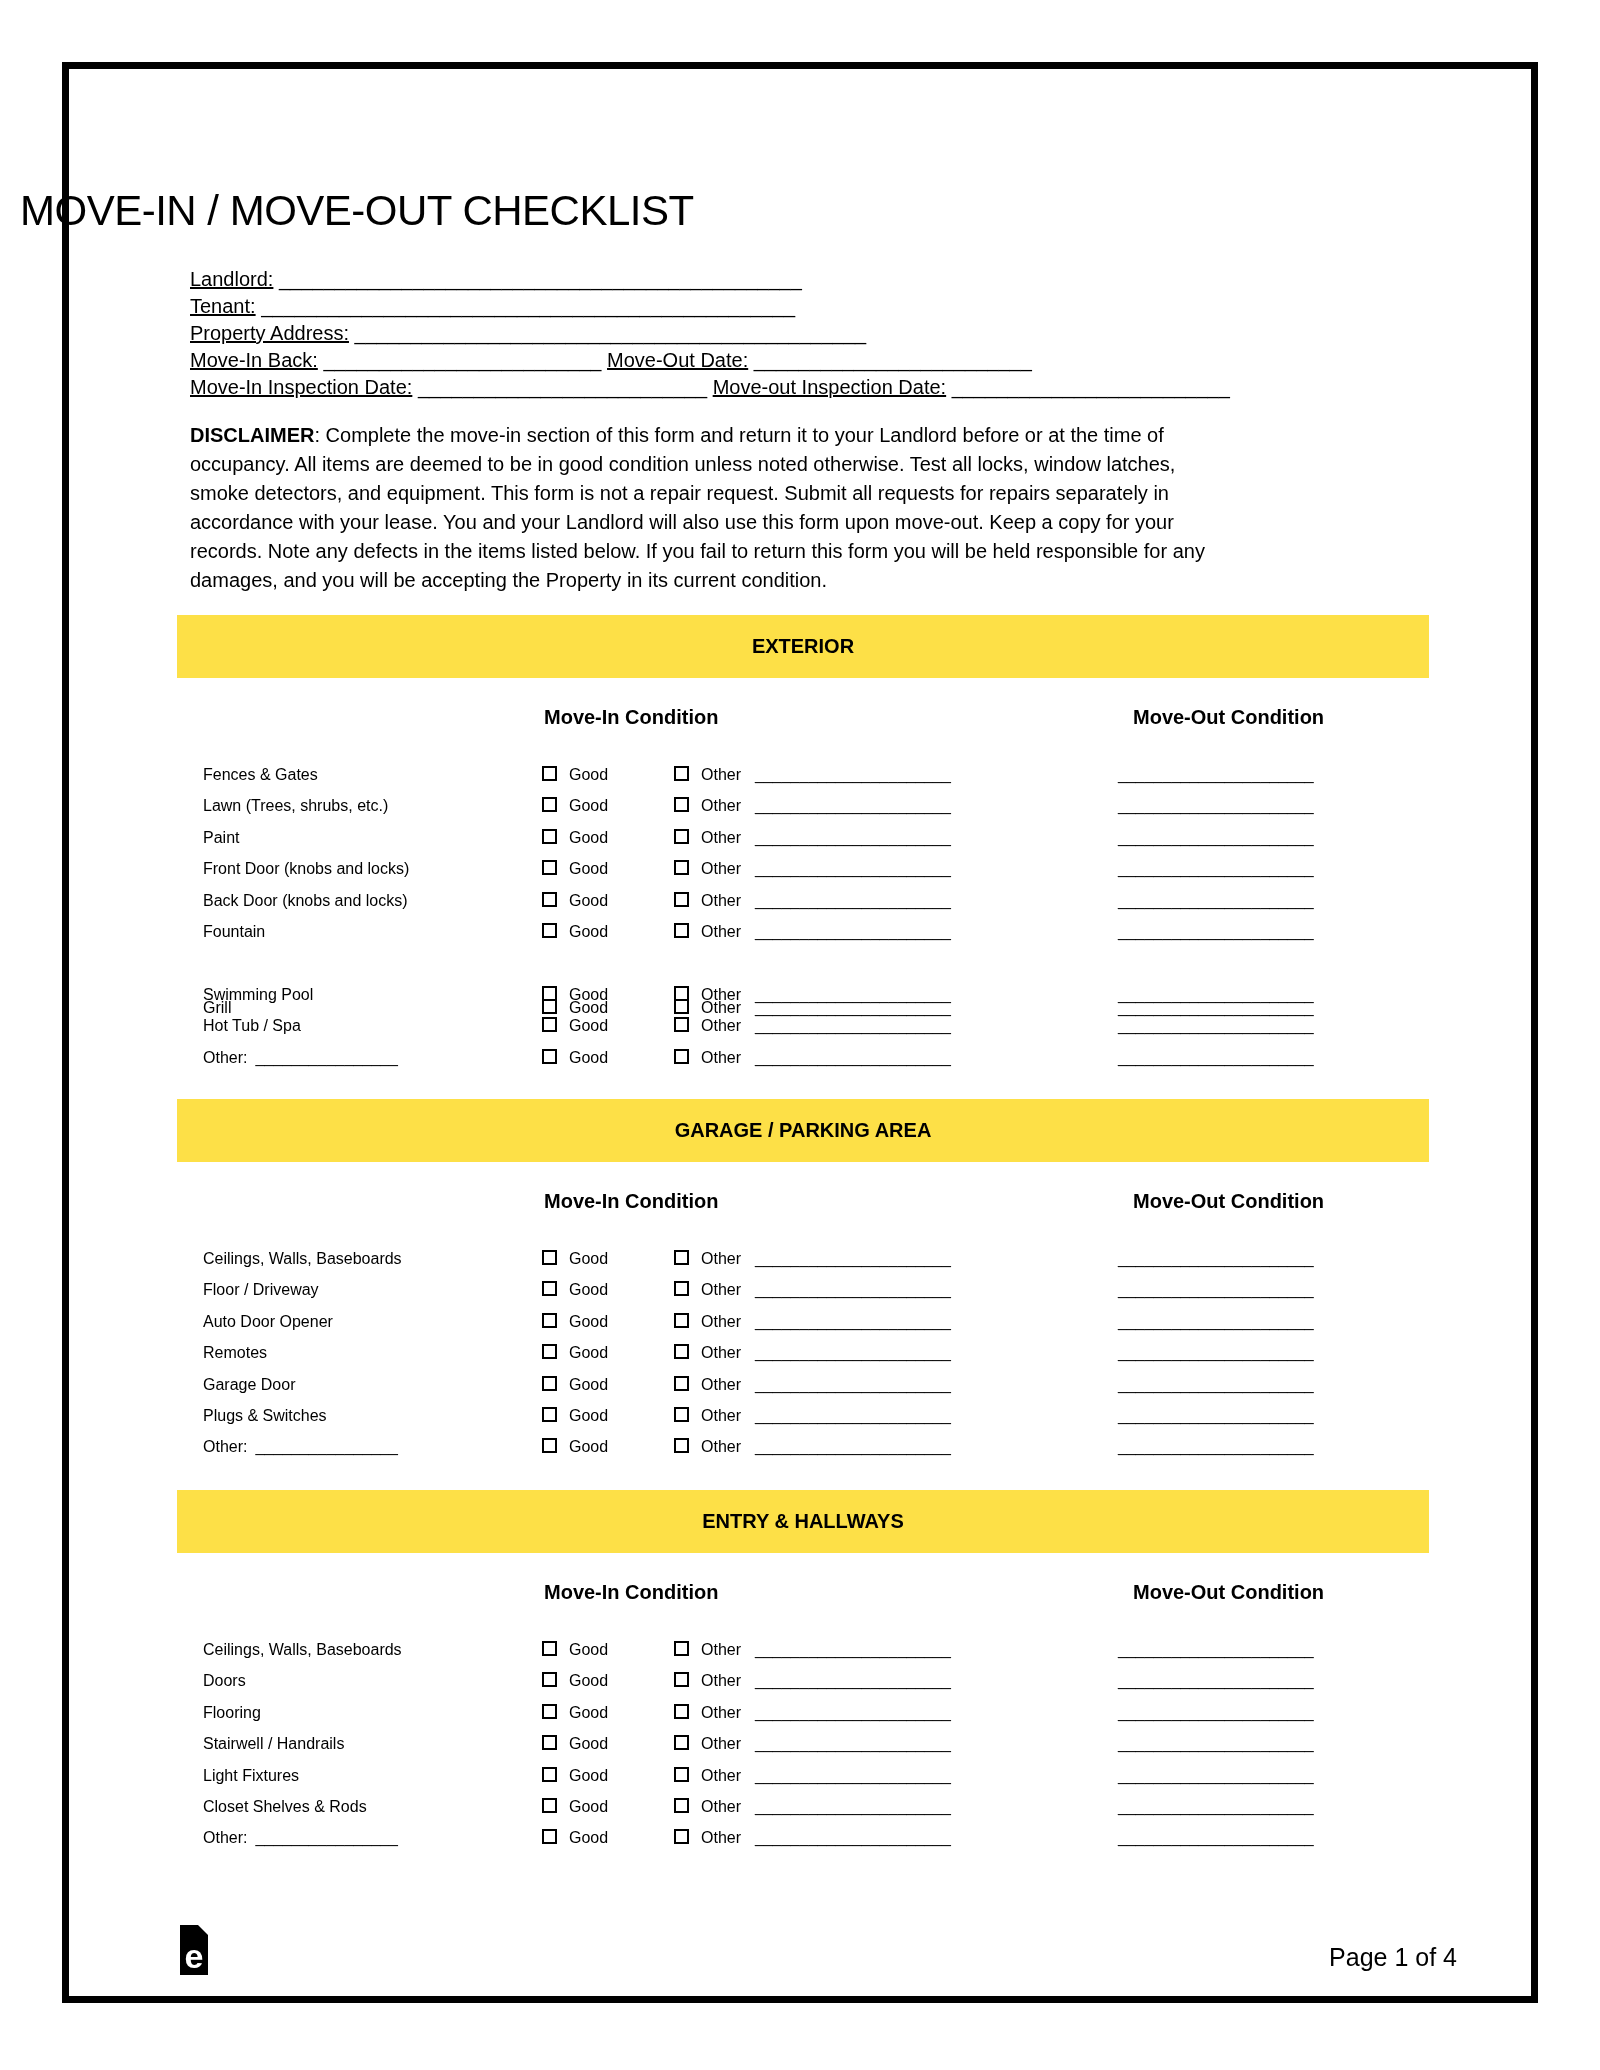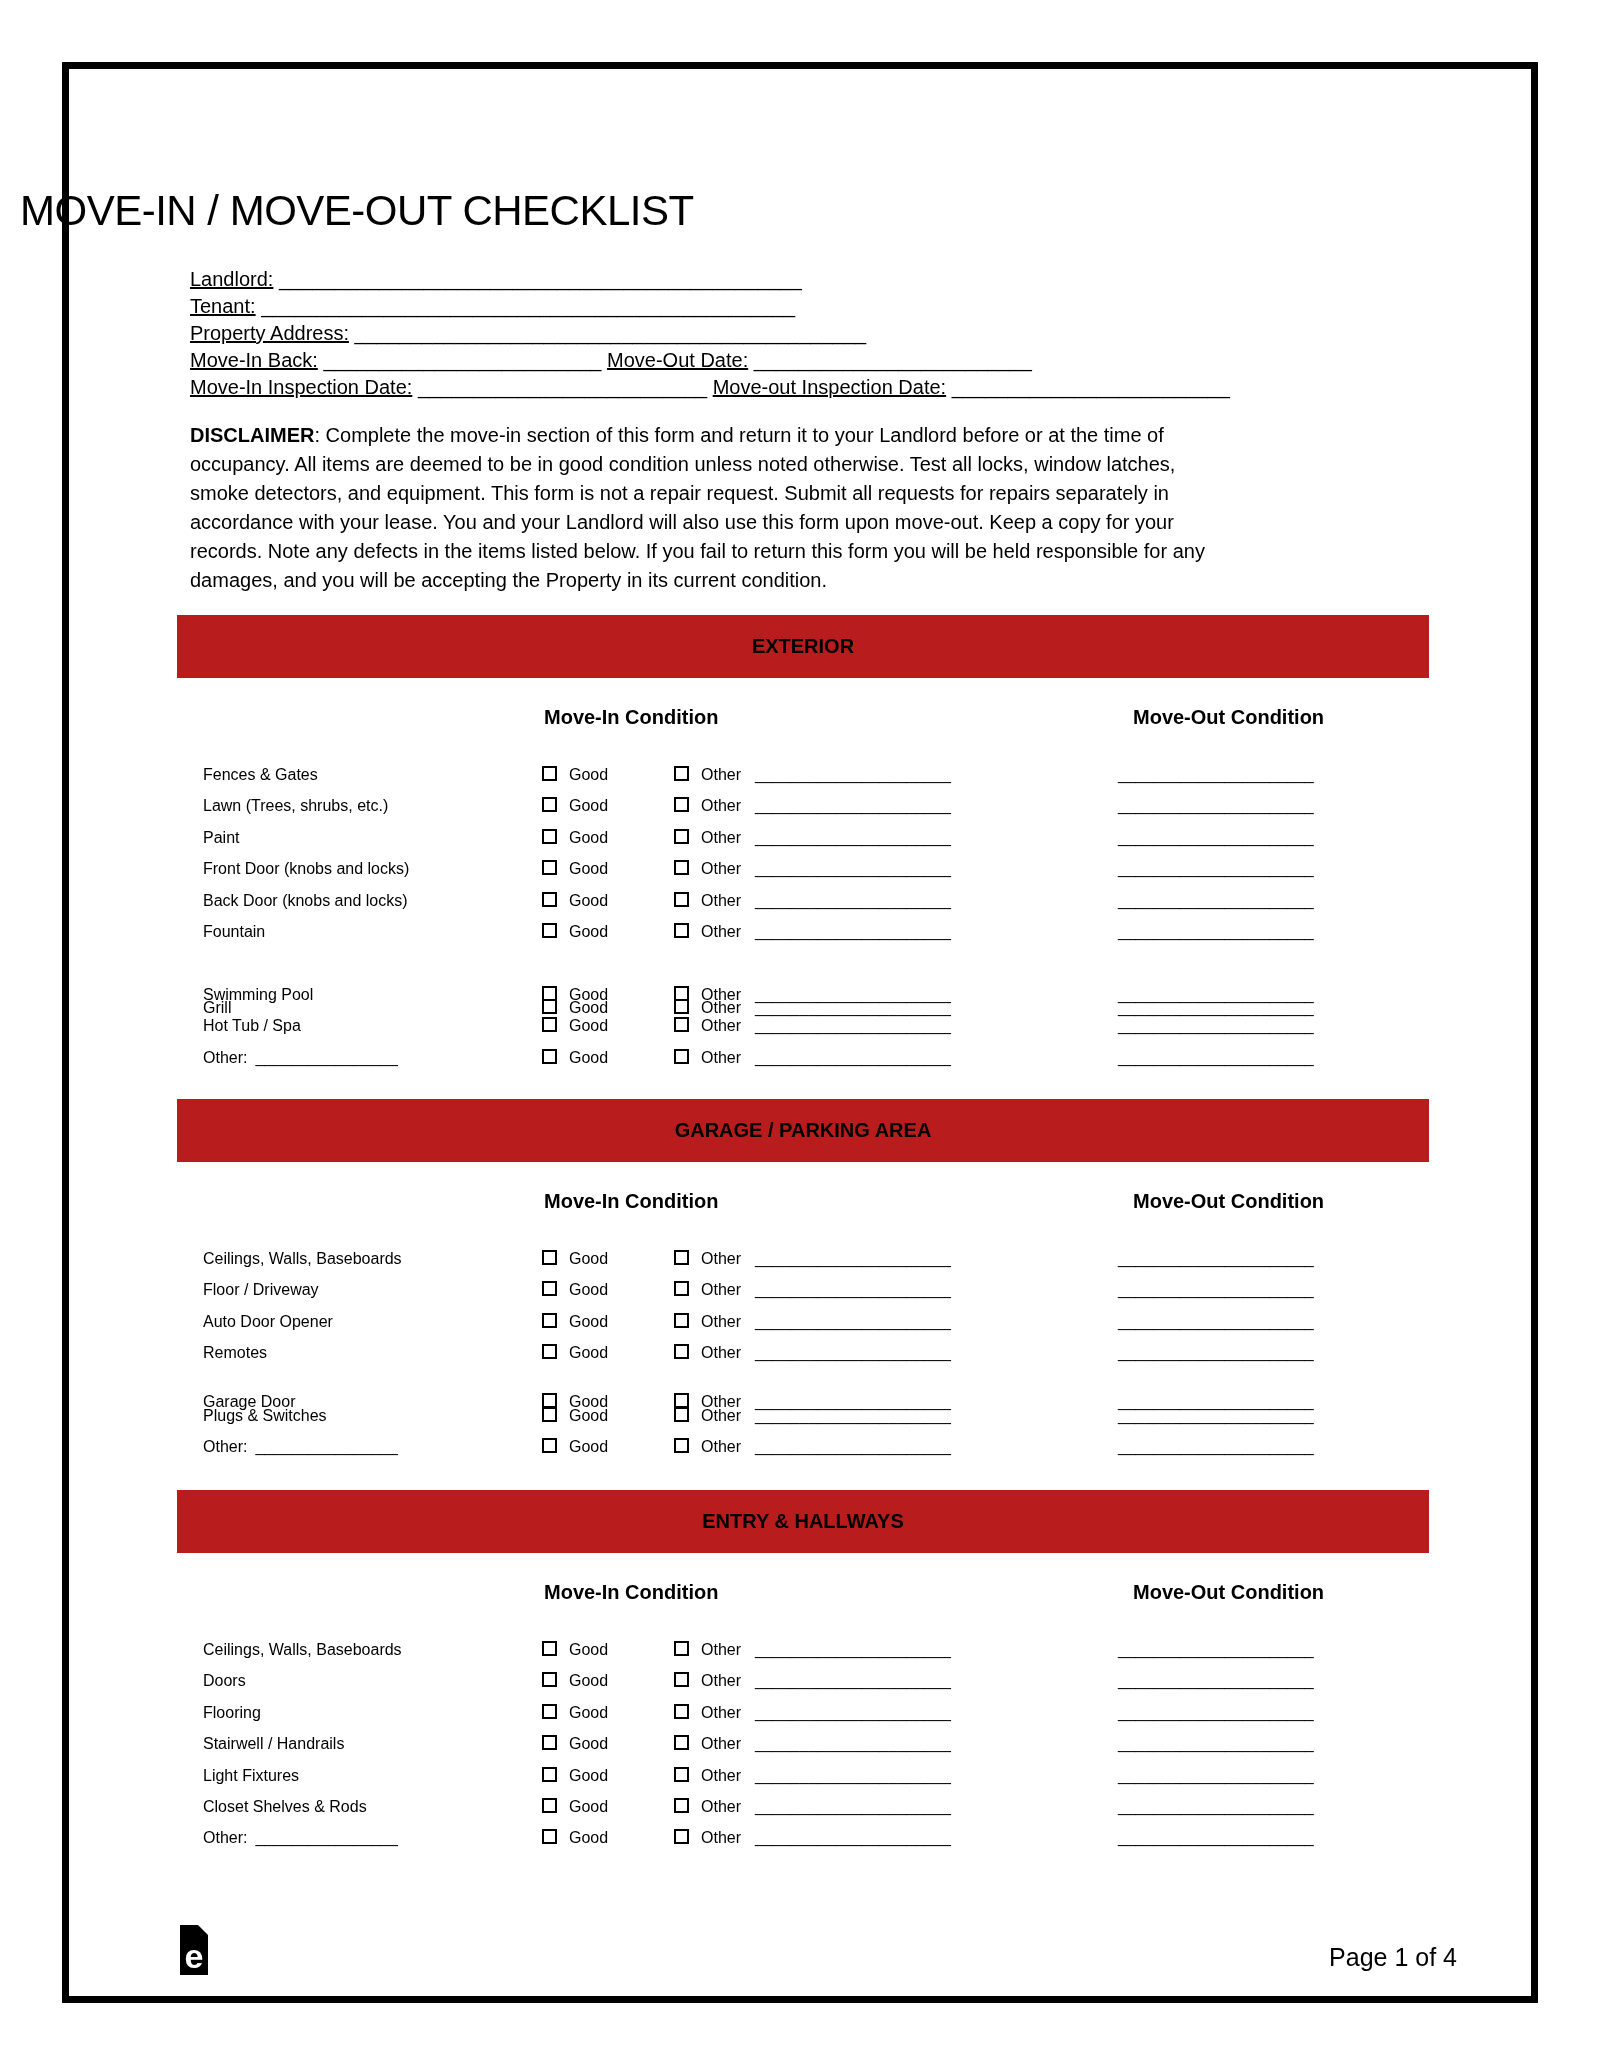--- a/index.html
+++ b/index.html
@@ -20,21 +20,21 @@
   }
   .hlabel{text-decoration:underline;}
   .disclaimer{
     position:absolute;left:190px;top:421px;width:1250px;font-size:20px;line-height:29px;
   }
   .section{position:absolute;left:0;width:1600px;}
   #sec-exterior{top:615px;}
   #sec-garage{top:1099px;}
   #sec-entry{top:1490px;}
   .band{
-    position:absolute;left:177px;top:0;width:1252px;height:63px;background:#b91c1c;
+    position:absolute;left:177px;top:0;width:1252px;height:63px;background:#fde047;
     text-align:center;line-height:63px;font-weight:bold;font-size:20px;
   }
   .colheads{position:absolute;top:91px;left:0;width:100%;font-weight:bold;font-size:20px;}
   .colh{position:absolute;white-space:nowrap;}
   .ci{left:544px;}
   .co{left:1133px;}
   .rows{position:absolute;left:0;top:144px;width:100%;}
   .row{position:absolute;left:0;width:100%;height:32px;line-height:31px;font-size:16px;}
   .cell{position:absolute;white-space:nowrap;}
   .c-label{left:203px;}
@@ -177,21 +177,21 @@
             <span class="cell c-good"><span class="checkbox"></span><span>Good</span></span>
             <span class="cell c-other"><span class="checkbox"></span><span>Other</span><span class="blank other-blank">______________________</span></span>
             <span class="cell c-moveout"><span class="blank">______________________</span></span>
           </div>
           <div class="row" style="top: 94.2px;">
             <span class="cell c-label">Remotes</span>
             <span class="cell c-good"><span class="checkbox"></span><span>Good</span></span>
             <span class="cell c-other"><span class="checkbox"></span><span>Other</span><span class="blank other-blank">______________________</span></span>
             <span class="cell c-moveout"><span class="blank">______________________</span></span>
           </div>
-          <div class="row" style="top: 125.6px; margin-top: 17px;">
+          <div class="row" style="top: 125.6px;">
             <span class="cell c-label">Garage Door</span>
             <span class="cell c-good"><span class="checkbox"></span><span>Good</span></span>
             <span class="cell c-other"><span class="checkbox"></span><span>Other</span><span class="blank other-blank">______________________</span></span>
             <span class="cell c-moveout"><span class="blank">______________________</span></span>
           </div>
           <div class="row" style="top: 157px;">
             <span class="cell c-label">Plugs &amp; Switches</span>
             <span class="cell c-good"><span class="checkbox"></span><span>Good</span></span>
             <span class="cell c-other"><span class="checkbox"></span><span>Other</span><span class="blank other-blank">______________________</span></span>
             <span class="cell c-moveout"><span class="blank">______________________</span></span>

